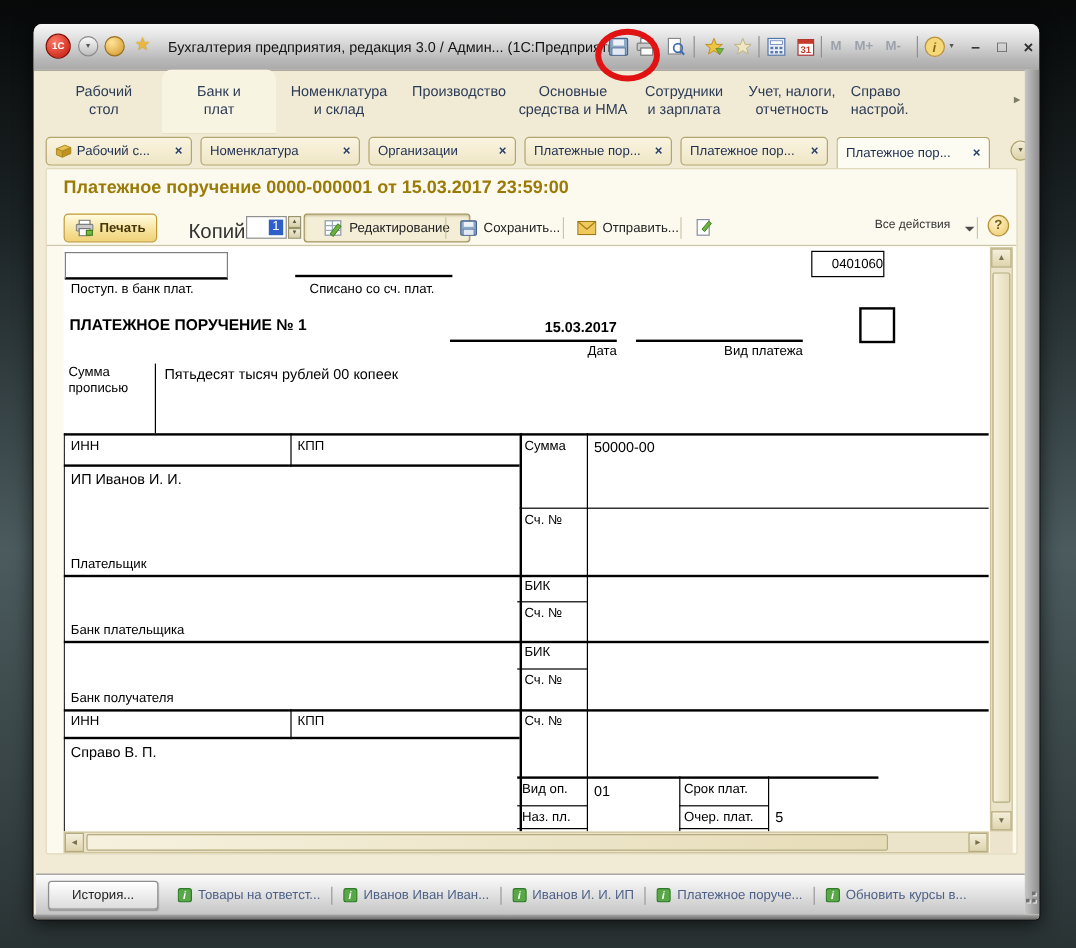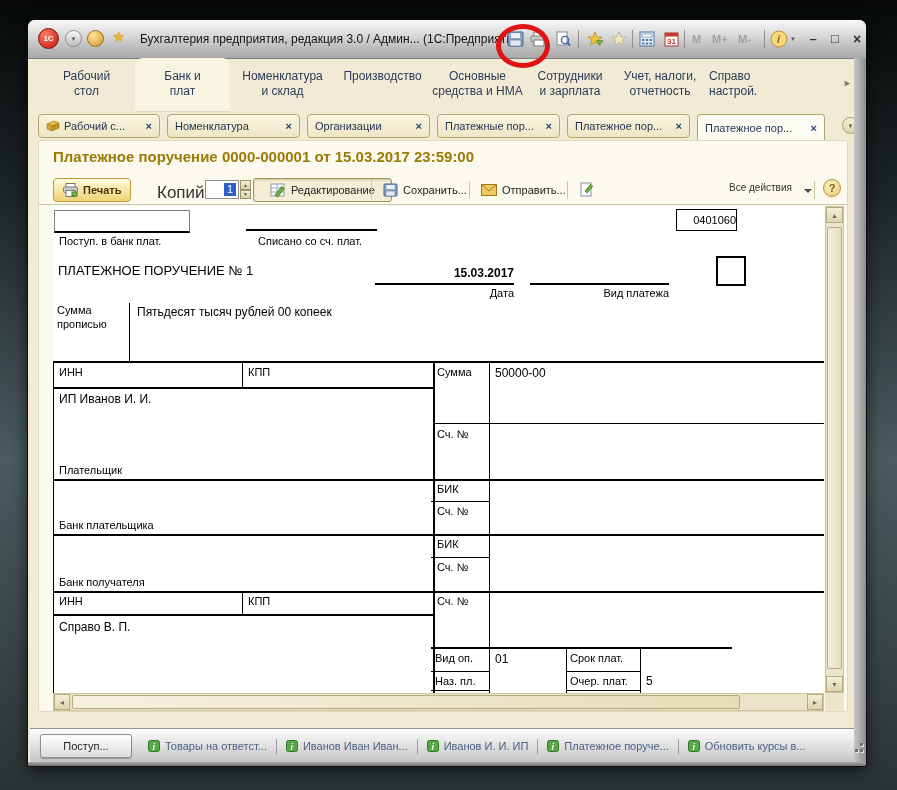--- a/index.html
+++ b/index.html
@@ -303,21 +303,21 @@
     <div class="topdiv"></div>
 
     <div class="form">
 
       <div class="abs" style="left:1px;top:4px;width:134px;height:20px;background:#fff;border:1px solid #808080;border-bottom:2px solid #000"></div>
       <div class="ln" style="left:193px;top:23px;width:131px;height:2px"></div>
       <span class="ft" style="left:6px;top:29px">Поступ. в банк плат.</span>
       <span class="ft" style="left:205px;top:29px">Списано со сч. плат.</span>
       <div class="abs ctr" style="left:623px;top:3px;width:59px;height:20px;border:1px solid #000;font-size:11px;line-height:20px">0401060</div>
 
-      <span class="abs" style="left:5px;top:57px;font-size:13px;font-weight:normal;white-space:nowrap">ПЛАТЕЖНОЕ ПОРУЧЕНИЕ № 1</span>
+      <span class="abs" style="left:5px;top:57px;font-size:13px;font-weight:bold;white-space:nowrap">ПЛАТЕЖНОЕ ПОРУЧЕНИЕ № 1</span>
       <span class="fv ctr" style="left:322px;top:60px;width:139px;font-weight:bold">15.03.2017</span>
       <div class="ln" style="left:322px;top:77px;width:139px;height:2px"></div>
       <span class="ft ctr" style="left:322px;top:81px;width:139px">Дата</span>
       <div class="ln" style="left:477px;top:77px;width:139px;height:2px"></div>
       <span class="ft ctr" style="left:477px;top:81px;width:139px">Вид платежа</span>
       <div class="abs" style="left:663px;top:50px;width:26px;height:26px;border:2px solid #000"></div>
 
       <span class="ft" style="left:4px;top:98px">Сумма</span>
       <span class="ft" style="left:4px;top:112px">прописью</span>
       <div class="ln" style="left:76px;top:97px;width:1px;height:58px"></div>
@@ -388,21 +388,21 @@
       <div class="sbthumb" style="left:18px;top:1px;width:668px;height:14px"></div>
       <div class="sbbtn" style="left:753px;top:0;width:16px;height:16px">
           <span>►</span>
         </div>
     </div>
     <div class="sbcorner"></div>
   </div>
 
   <div class="taskbar">
     <div class="histbtn">
-        <span>Поступ...</span>
+        <span>История...</span>
       </div>
     <div class="tbitems">
       <div class="tbitem">
         <svg width="12" height="12">
             <rect x="0.5" y="0.5" width="11" height="11" rx="2" fill="#58a848" stroke="#2e7a28"></rect>
             <text x="4.5" y="9.5" font-size="9" fill="#fff" font-weight="bold" font-style="italic">i</text>
           </svg>
         <span>Товары на ответст...</span>
       </div>
       <div class="tbsep"></div>

